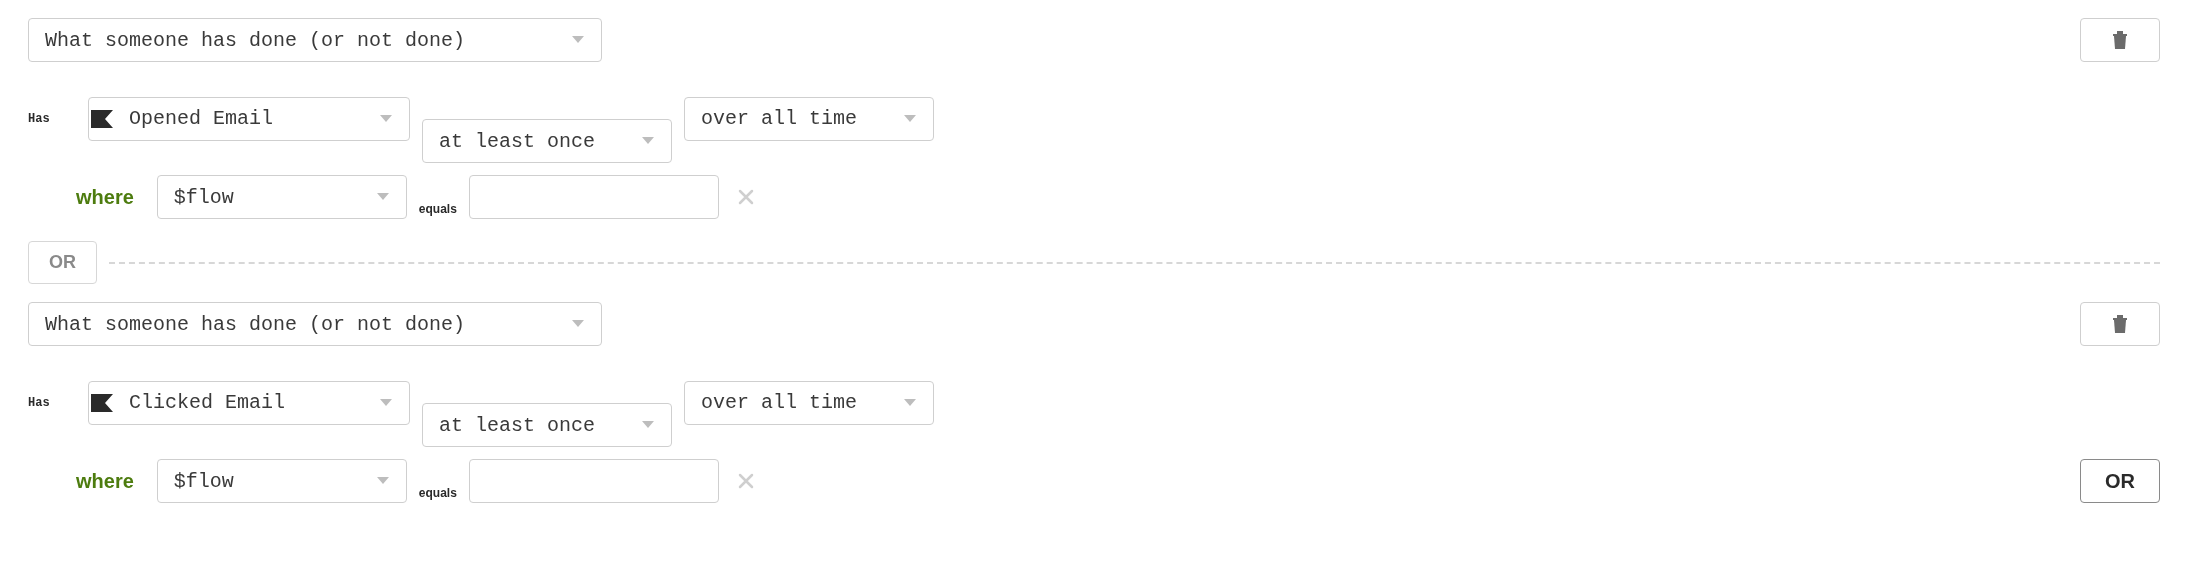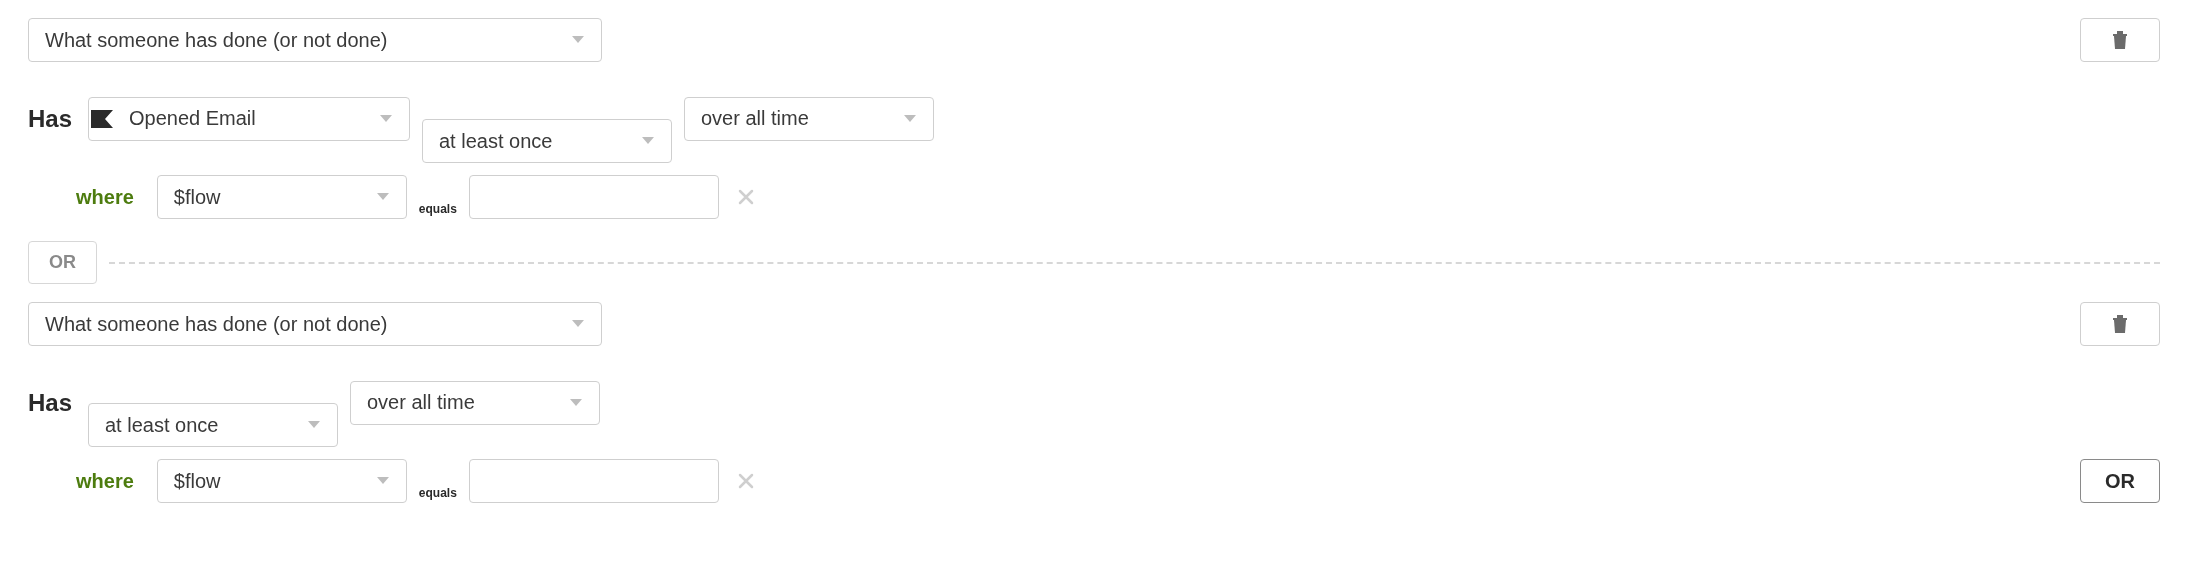--- a/index.html
+++ b/index.html
@@ -28,20 +28,21 @@
     align-items: center;
     justify-content: space-between;
     border: 1px solid #cfcfcf;
     border-radius: 4px;
     background: #fff;
     padding: 0 16px;
     height: 44px;
     cursor: pointer;
     color: #3a3a3a;
     font-size: 20px;
+    font-family: Liberation Mono, monospace;
   }
   .select .caret {
     margin-left: 12px;
     display: inline-flex;
   }
   .condition-type-select {
     width: 574px;
   }
   .delete-btn {
     display: inline-flex;
@@ -55,23 +56,24 @@
     cursor: pointer;
   }
   .has-row {
     display: flex;
     align-items: center;
     margin-top: 12px;
     gap: 12px;
   }
   .has-label {
     font-weight: 700;
-    font-size: 24px;
+    font-size: 12px;
     color: #2a2a2a;
     width: 48px;
+    font-family: Liberation Mono, monospace;
   }
   .metric-select {
     width: 322px;
     padding-left: 2px;
   }
   .metric-select .icon-and-text {
     display: inline-flex;
     align-items: center;
     gap: 16px;
   }
@@ -268,20 +270,35 @@
             <rect x="2" y="4" width="14" height="2" fill="#6b6b6b"></rect>
             <rect x="6" y="1" width="6" height="3" fill="#6b6b6b"></rect>
             <path d="M3 6 L15 6 L14 19 L4 19 Z" fill="#6b6b6b"></path>
           </svg>
         </span>
       </div>
     </div>
 
     <div class="has-row">
       <span class="has-label">Has</span>
+      <div class="select metric-select">
+        <span class="icon-and-text">
+          <span>
+            <svg width="22" height="18" viewBox="0 0 22 18">
+                <path d="M0 0 H22 L14 9 L22 18 H0 Z" fill="#2a2a2a"></path>
+              </svg>
+          </span>
+          <span>Clicked Email</span>
+        </span>
+        <span class="caret">
+          <svg width="14" height="10" viewBox="0 0 14 10">
+              <path d="M1 1 L7 8 L13 1" fill="#bdbdbd"></path>
+            </svg>
+        </span>
+      </div>
       <div class="select freq-select">
         <span>at least once</span>
         <span class="caret">
           <svg width="14" height="10" viewBox="0 0 14 10">
               <path d="M1 1 L7 8 L13 1" fill="#bdbdbd"></path>
             </svg>
         </span>
       </div>
       <div class="select time-select">
         <span>over all time</span>

